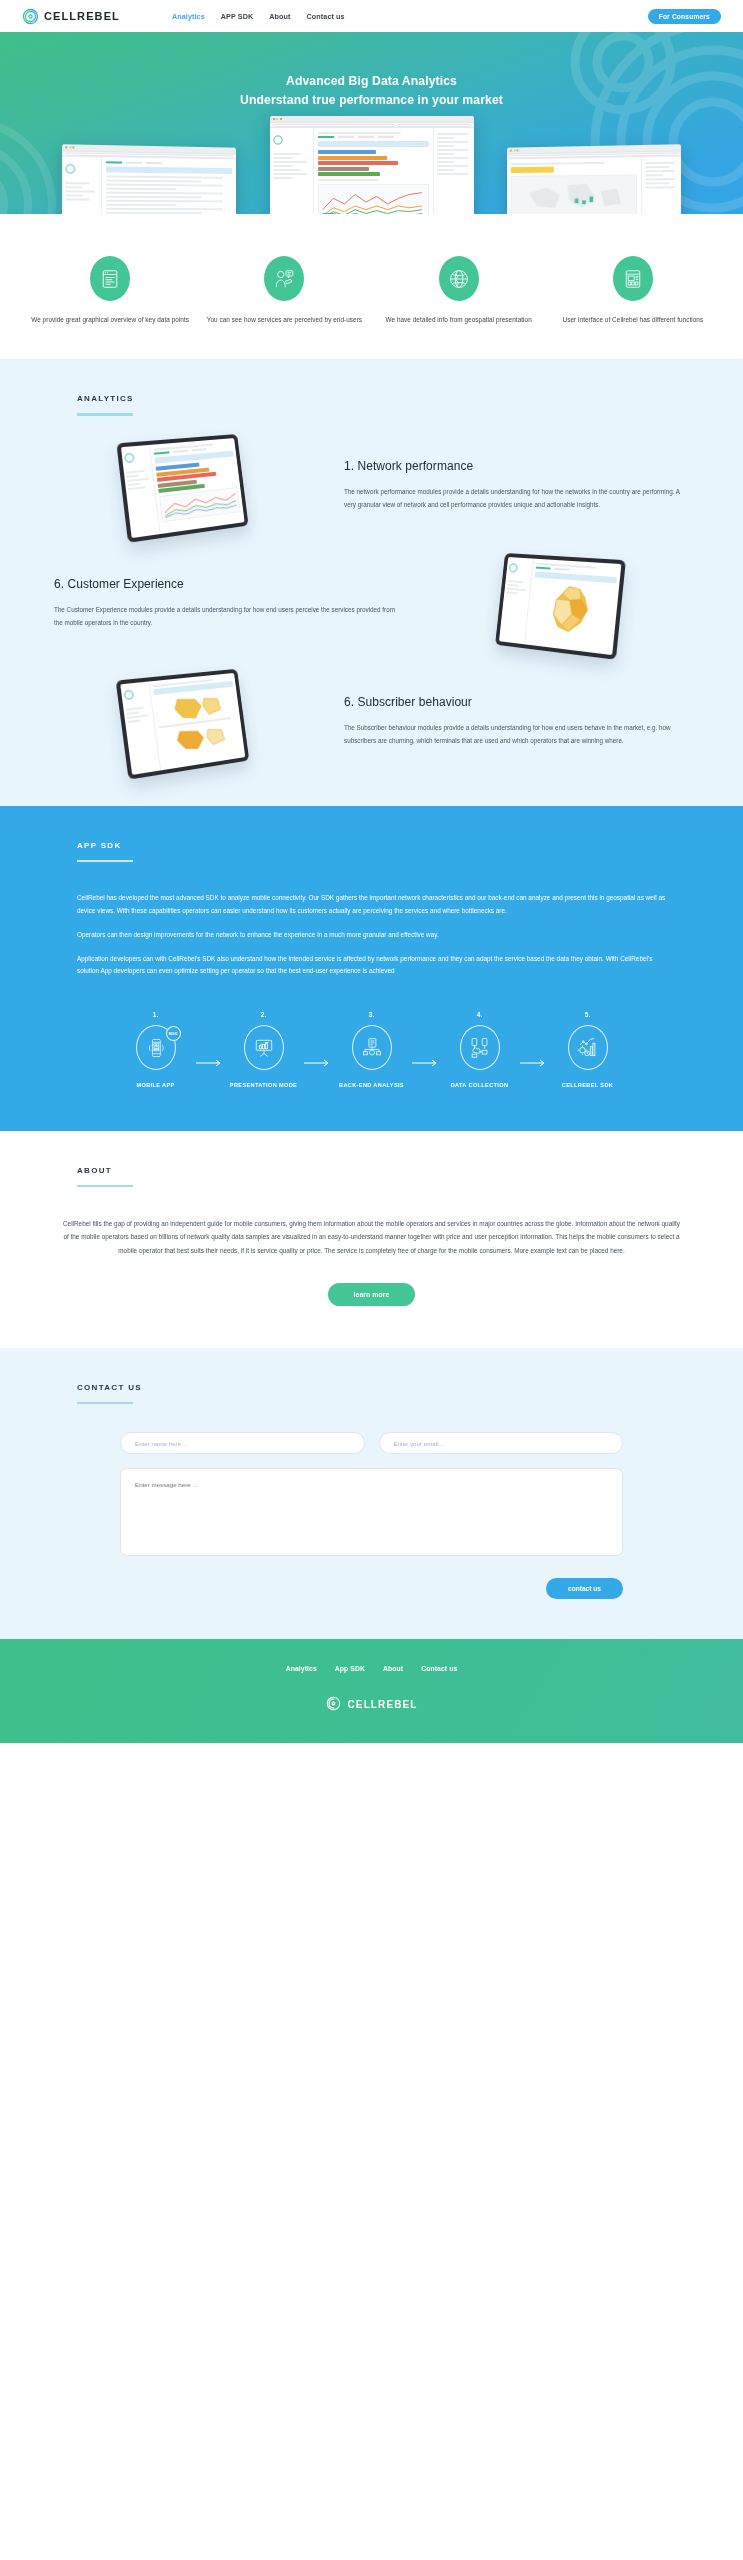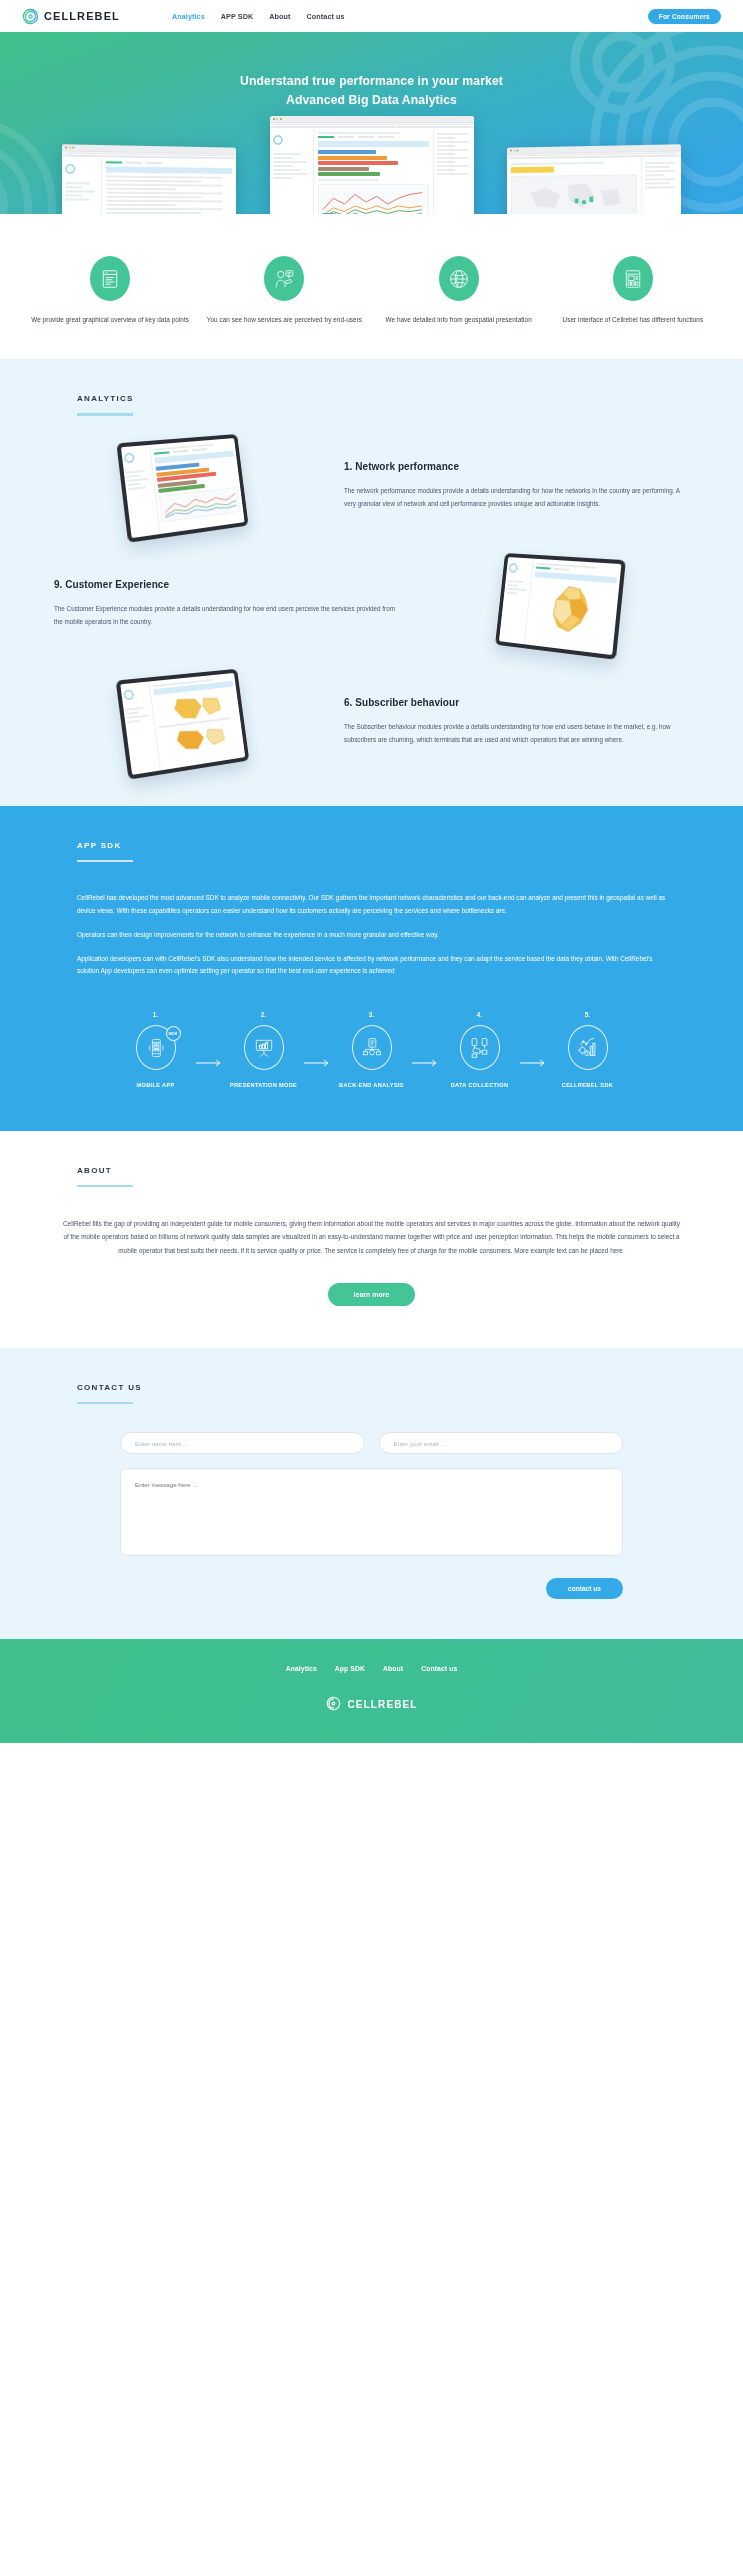--- a/index.html
+++ b/index.html
@@ -94,21 +94,21 @@
   .sec-head .rule { width:56px; height:2.5px; background:#a5dbe8; margin-top:8px; }
   .sec-head.light .label { color:#fff; }
   .sec-head.light .rule { background:#cfe6f4; }
 
   
   .analytics { background:#e8f5fd; padding:28px 0 36px; position:relative; }
   .an-row { display:flex; align-items:center; padding:0 40px; margin-top:22px; }
   .an-row.rev { flex-direction:row-reverse; }
   .an-media { width:290px; display:flex; justify-content:center; }
   .an-copy { flex:1; padding:0 14px; }
-  .an-copy h3 { font-size:10px; font-weight:bold; color:#222c38; margin-bottom:13px; letter-spacing:.05px;}
+  .an-copy h3 { font-size:12px; font-weight:normal; color:#222c38; margin-bottom:13px; letter-spacing:.05px;}
   .an-copy p { font-size:6.3px; line-height:2.05; color:#4a5765; }
 
   .tablet { width:128px; height:96px; position:relative; }
   .tablet .frame {
     width:100%; height:100%; background:#2a2d33; border-radius:6px; padding:4px;
     box-shadow:0 8px 16px rgba(40,70,95,.18);
   }
   .tablet .screen { width:100%; height:100%; background:#fff; border-radius:2px; overflow:hidden; display:flex;}
   .t-side { width:24%; border-right:1px solid #eceef0; padding:4px 2px; }
   .t-main { flex:1; padding:4px 3px; }
@@ -218,22 +218,22 @@
     </svg>
     <svg class="hero-rings2" viewBox="0 0 230 200">
       <g fill="none" stroke="#ffffff" stroke-width="8">
         <circle cx="60" cy="120" r="34"></circle>
           <circle cx="60" cy="120" r="58"></circle>
           <circle cx="60" cy="120" r="82"></circle>
       </g>
     </svg>
 
     <div class="hero-title">
+      <span>Advanced Big Data Analytics</span>
       <span>Understand true performance in your market</span>
-      <span>Advanced Big Data Analytics</span>
     </div>
 
     <div class="mockups">
 
       <div class="win win-left">
         <div class="win-bar">
             <span class="dot d1"></span>
             <span class="dot d2"></span>
             <span class="dot d3"></span>
           </div>
@@ -518,21 +518,21 @@
                   <path d="M36 32 L46 36 L34 50 L26 44 Z" fill="#f6cd6c" stroke="#e0a92f" stroke-width=".6"></path>
                   <path d="M18 18 L32 18 L36 32 L26 44 L16 34 Z" fill="#f9e2a6" stroke="#e0a92f" stroke-width=".6"></path>
                 </svg>
               </div>
             </div>
           </div>
             </div>
         </div>
       </div>
       <div class="an-copy">
-        <h3>9. Customer Experience</h3>
+        <h3>6. Customer Experience</h3>
         <p>The Customer Experience modules provide a details understanding for how end users perceive the services provided from the mobile operators in the country.</p>
       </div>
     </div>
 
     <div class="an-row">
       <div class="an-media">
         <div class="tablet tilt-c">
           <div class="frame">
               <div class="screen">
             <div class="t-side">

